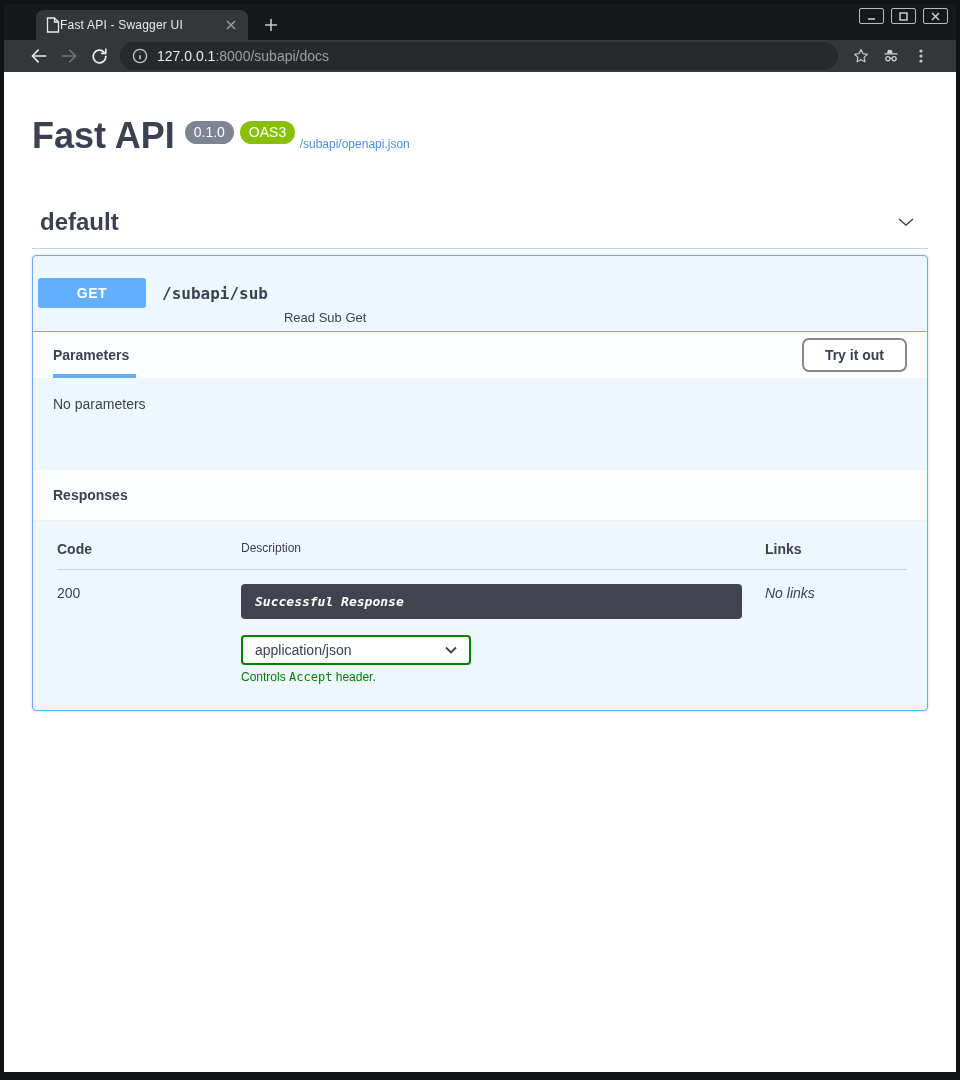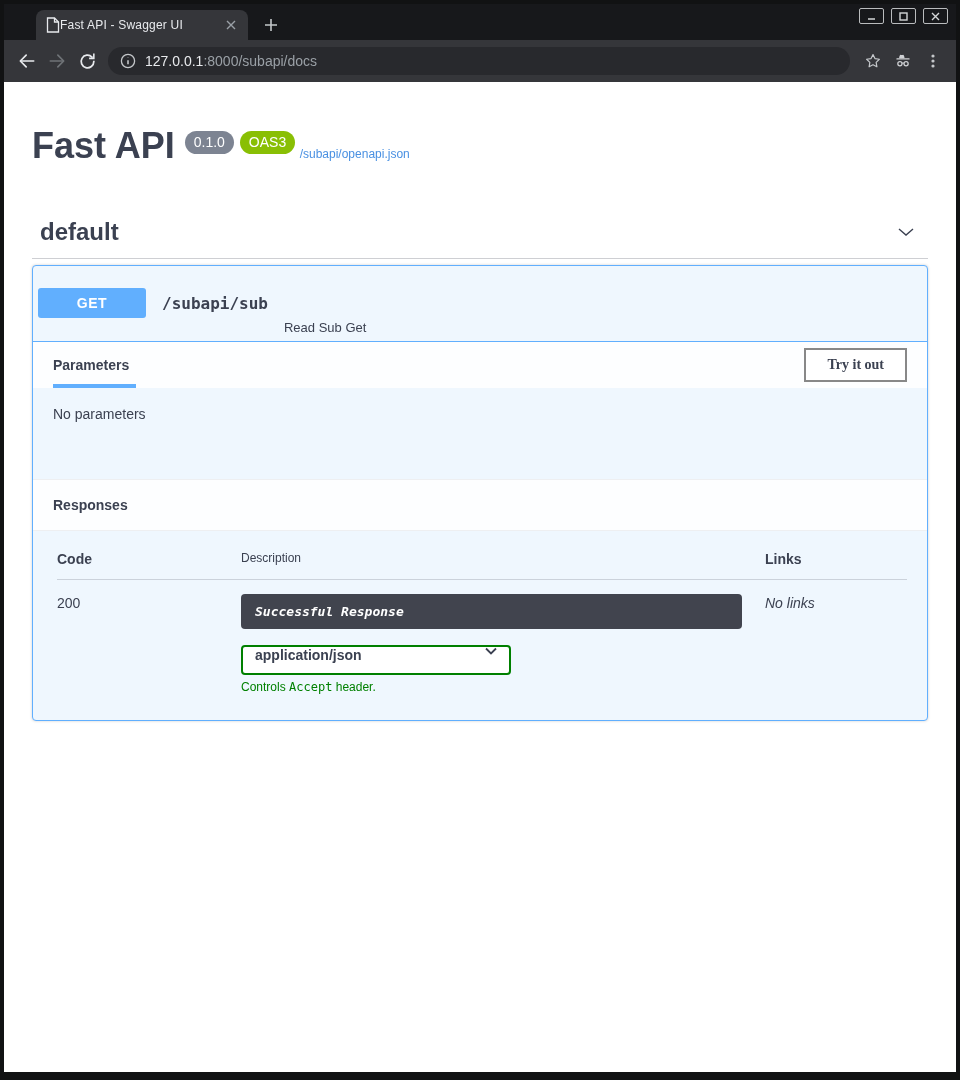--- a/index.html
+++ b/index.html
@@ -13,21 +13,21 @@
   .tab { margin-left:32px; width:212px; height:30px; background:#35363a; border-radius:8px 8px 0 0;
          display:flex; align-items:center; padding:0 8px 0 10px; gap:0; }
   .tab-title { flex:1; font-size:12px; color:#e8eaed; white-space:nowrap; overflow:hidden; letter-spacing:.2px; }
   .tab-close { width:18px; height:18px; display:flex; align-items:center; justify-content:center; border-radius:50%; }
   .newtab { width:26px; height:26px; margin:0 0 2px 10px; display:flex; align-items:center; justify-content:center; border-radius:50%; }
   .wincontrols { position:absolute; top:4px; right:8px; display:flex; gap:7px; }
   .winbtn { width:25px; height:16px; border:1px solid #babcbe; border-radius:2px;
             display:flex; align-items:center; justify-content:center; }
 
   
-  .toolbar { height:42px; background:#35363a; display:flex; align-items:center; padding:0 8px; flex:none; }
+  .toolbar { height:32px; background:#35363a; display:flex; align-items:center; padding:0 20px; flex:none; }
   .navbtn { width:30px; height:30px; display:flex; align-items:center; justify-content:center; border-radius:50%; flex:none; }
   .urlbar { flex:1; height:28px; background:#28292d; border-radius:14px; display:flex; align-items:center;
             padding:0 12px; gap:9px; margin:0 8px 0 6px; }
   .url { font-size:14px; color:#9aa0a6; white-space:nowrap; }
   .url .host { color:#e8eaed; }
 
   
   .content { flex:1; background:#fff; padding:0 28px; color:#3b4151; overflow:hidden; }
   .apihead { margin-top:44px; }
   .apihead h1 { font-size:36px; font-weight:700; color:#3b4151; display:inline-flex; align-items:flex-start; gap:4px; line-height:1.1; }
@@ -47,44 +47,44 @@
   .method-btn { background:#61affe; color:#fff; font-weight:700; font-size:14px; width:108px; height:30px;
                 border:none; border-radius:3px; letter-spacing:.5px; cursor:pointer;
                 font-family:"Liberation Sans",sans-serif; }
   .op-path { font-family:"DejaVu Sans Mono", monospace; font-weight:700; font-size:16px; color:#3b4151; padding:0 6px; }
   .op-summary { font-size:13px; color:#3b4151;margin-top:48px; }
 
   .tab-header { background:rgba(255,255,255,.85); display:flex; align-items:center; justify-content:space-between;
                 padding:0 20px; height:46px; }
   .param-tab { font-size:14px; font-weight:700; color:#3b4151; height:46px; display:flex; align-items:center;
                border-bottom:4px solid #61affe; padding:4px 7px 0 0; }
-  .tryout-btn { border:2px solid #888; border-radius:0; background:#fff; color:#3b4151; font-weight:700;
-                font-size:14px; padding:7px 21px; cursor:pointer; font-family:Liberation Serif, serif; }
+  .tryout-btn { border:2px solid #888; border-radius:7px; background:#fff; color:#3b4151; font-weight:700;
+                font-size:14px; padding:7px 21px; cursor:pointer; font-family:Liberation Sans, sans-serif; }
 
   .noparams { min-height:91px; padding:18px 20px; font-size:14px; color:#3b4151; }
 
   .responses-header { background:rgba(255,255,255,.85); padding:17px 20px; font-size:14px; font-weight:700;
                       color:#3b4151; border-top:1px solid rgba(59,65,81,.08); border-bottom:1px solid rgba(59,65,81,.08); }
 
   .responses-body { padding:20px 20px 26px 24px; }
   .thead { display:flex; color:#3b4151; padding-bottom:12px; border-bottom:1px solid rgba(59,65,81,.2); }
   .col-code { width:184px; flex:none; }
   .col-desc { flex:1; }
   .col-links { width:142px; flex:none; }
   .thead .col-code, .thead .col-links { font-size:14px; font-weight:700; }
   .thead .col-desc { font-size:12px; font-weight:400; }
   .trow { display:flex; padding-top:14px; }
   .code-val { font-size:14px; color:#3b4151; }
   .darkbox { background:#41444e; border-radius:4px; padding:10px 14px; width:501px; color:#fff;
              font-family:"DejaVu Sans Mono", monospace; font-style:italic; font-weight:700; font-size:13px; }
   .links-val { font-style:italic; font-size:14px; color:#3b4151; }
   .mediatype { margin-top:16px; }
-  .mt-select { width:270px; height:30px; border:2px solid #008000; border-radius:4px; background:#fff;
-               display:flex; justify-content:space-between; padding:0 12px;
-               font-weight:700; font-size:14px; color:#3b4151; cursor:pointer; }
+  .mt-select { width:230px; height:30px; border:2px solid #008000; border-radius:4px; background:#fff;
+               display:flex; align-items:center; justify-content:space-between; padding:0 12px;
+               font-weight:400; font-size:14px; color:#3b4151; cursor:pointer; }
   .mt-hint { margin-top:5px; font-size:12px; color:#008000; }
   .mt-hint code { font-family:"DejaVu Sans Mono", monospace; font-size:12px; color:#008000; }
 
   svg { display:block; }
 </style>
 </head>
 <body>
 
 <div class="window">
 

